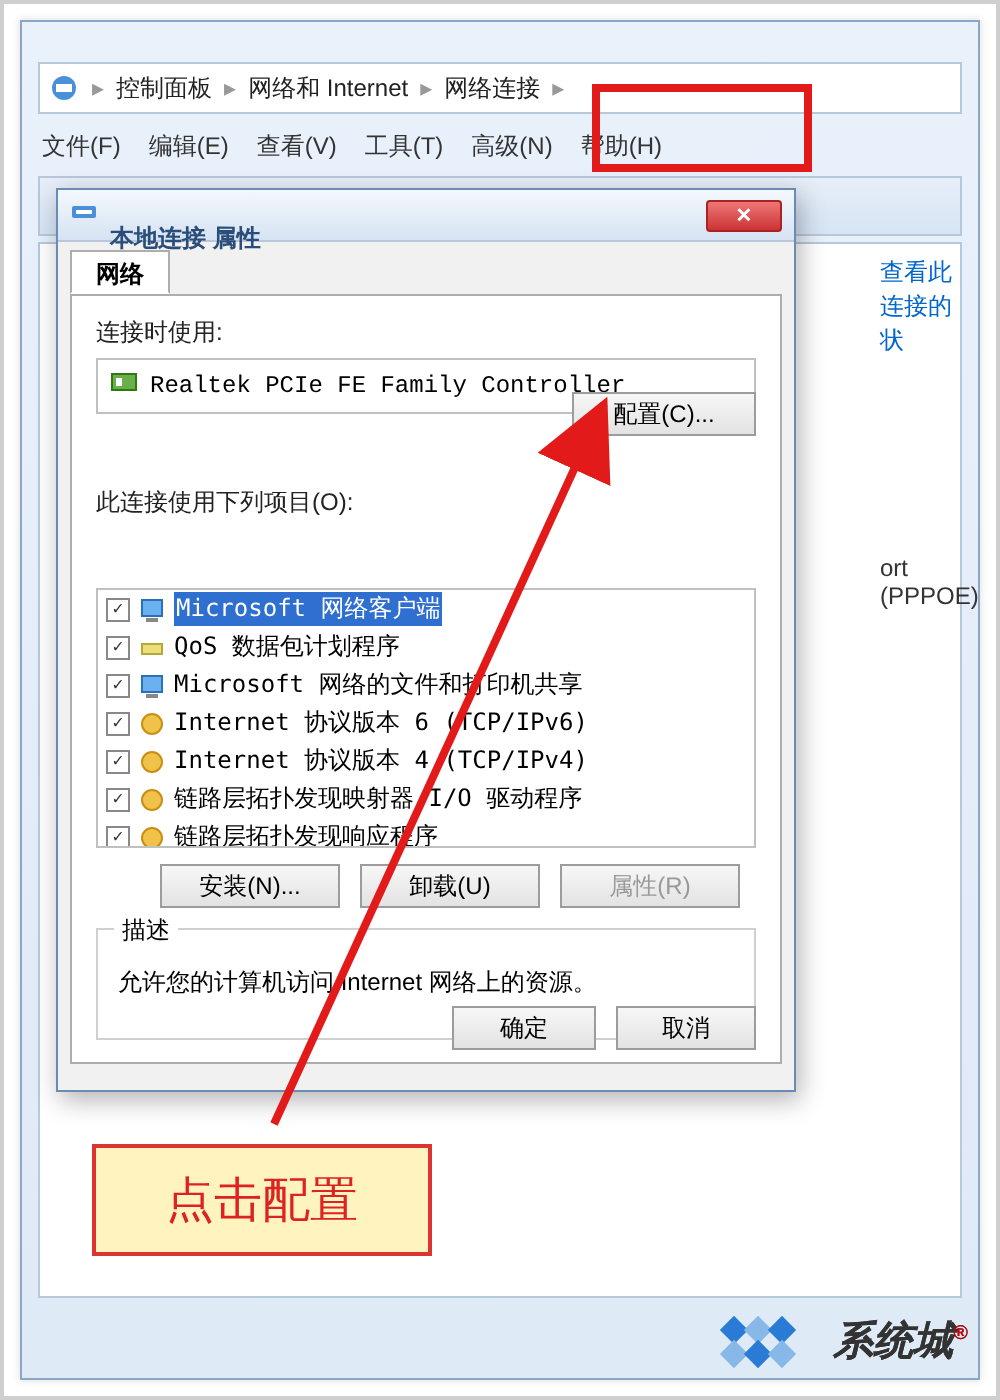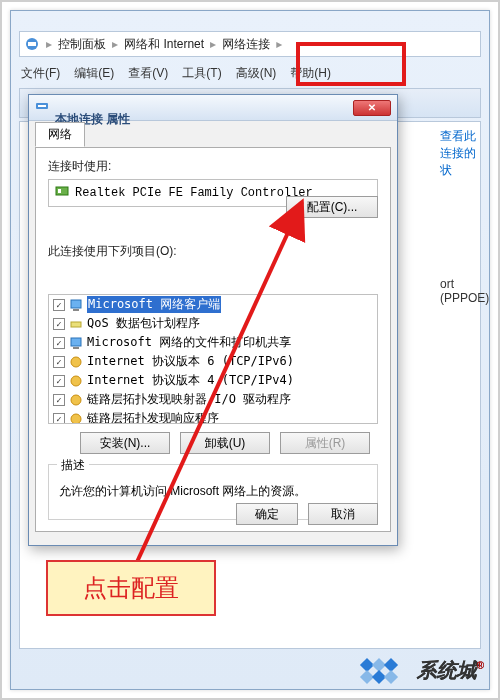--- a/index.html
+++ b/index.html
@@ -83,21 +83,21 @@
   .title-bar .title { font-weight: bold; color: #2b4d7a; font-size:12px;margin-top:23px;}
   .close-btn {
     margin-left: auto;
     width: 38px; height: 16px;
     background: linear-gradient(#e77,#c33);
     border: 1px solid #a22;
     border-radius: 2px;
     display:flex;align-items:center;justify-content:center;
     color:#fff;font-weight:bold;font-size:10px;
   }
-  .tabstrip { margin: 4px 6px 0 6px; height:22px; display:flex; align-items:flex-end;}
+  .tabstrip { margin: 4px 6px 0 6px; height:22px; display:flex; font-weight:bold;}
   .tab {
     border:1px solid #adadad; border-bottom:1px solid #fff;
     padding:3px 12px; background:#fff;
     font-size:12px;
   }
   .body {
     margin: 0 6px 6px 6px;
     border:1px solid #adadad; background:#fff;
     height: 385px;
     padding: 10px 12px;
@@ -159,21 +159,21 @@
     position:absolute; top:-8px; left:8px;
     background:#fff; padding:0 4px; font-size:12px;
   }
   .dlg-footer {
     position:absolute; bottom:6px; right:12px;
     display:flex; gap:10px;
   }
   
   .callout {
     position:absolute;
-    left: 44px; top: 558px;
+    left: 44px; top: 570px;
     width: 170px; height: 56px;
     border: 2px solid #d33;
     background: #fff3c0;
     color: #d22;
     font-size: 24px;
     display:flex; align-items:center; justify-content:center;
     font-family:"KaiTi","STKaiti",serif;
     z-index:70;
   }
   
@@ -313,25 +313,25 @@
       </div>
 
       <div class="btn-row">
         <button class="win-btn">安装(N)...</button>
         <button class="win-btn">卸载(U)</button>
         <button class="win-btn" disabled="">属性(R)</button>
       </div>
 
       <div class="desc-group">
         <span class="legend">描述</span>
-        <span>允许您的计算机访问 Microsoft 网络上的资源。</span>
+        <span>允许您的计算机访问 Internet 网络上的资源。</span>
       </div>
 
       <div class="dlg-footer">
-        <button class="win-btn" style="width:62px">确定</button>
+        <button class="win-btn" style="width:72px">确定</button>
         <button class="win-btn" style="width:70px">取消</button>
       </div>
     </div>
   </div>
 
   <div class="highlight-rect"></div>
 
   <svg class="arrow-svg">
     <defs>
         <marker id="ah" markerWidth="12" markerHeight="12" refX="9" refY="5" orient="auto">

